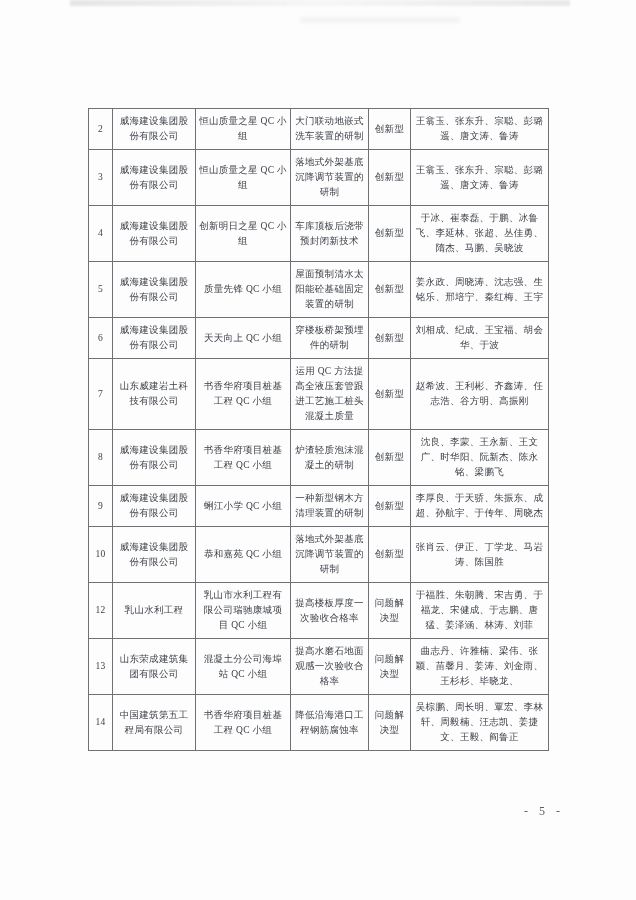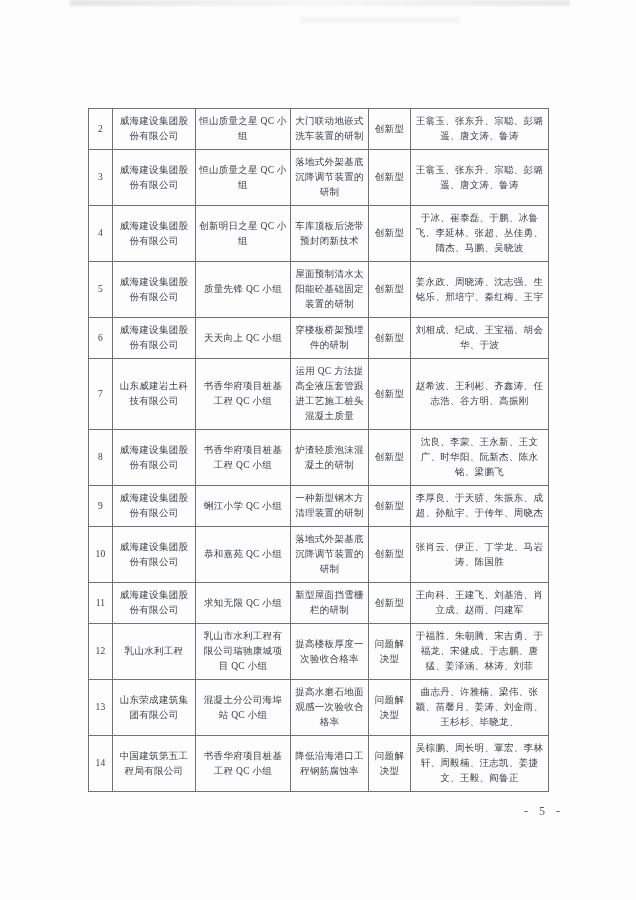--- a/index.html
+++ b/index.html
@@ -126,28 +126,20 @@
       </tr>
       <tr>
         <td>10</td>
         <td>威海建设集团股份有限公司</td>
         <td>恭和嘉苑 QC 小组</td>
         <td>落地式外架基底沉降调节装置的研制</td>
         <td>创新型</td>
         <td>张肖云、伊正、丁学龙、马岩涛、陈国胜</td>
       </tr>
       <tr>
-        <td>11</td>
-        <td>威海建设集团股份有限公司</td>
-        <td>求知无限 QC 小组</td>
-        <td>新型屋面挡雪栅栏的研制</td>
-        <td>创新型</td>
-        <td>王向科、王建飞、刘基浩、肖立成、赵雨、闫建军</td>
-      </tr>
-      <tr>
         <td>12</td>
         <td>乳山水利工程</td>
         <td>乳山市水利工程有限公司瑞驰康城项目 QC 小组</td>
         <td>提高楼板厚度一次验收合格率</td>
         <td>问题解决型</td>
         <td>于福胜、朱朝腾、宋吉勇、于福龙、宋健成、于志鹏、唐猛、姜泽涵、林涛、刘菲</td>
       </tr>
       <tr>
         <td>13</td>
         <td>山东荣成建筑集团有限公司</td>

